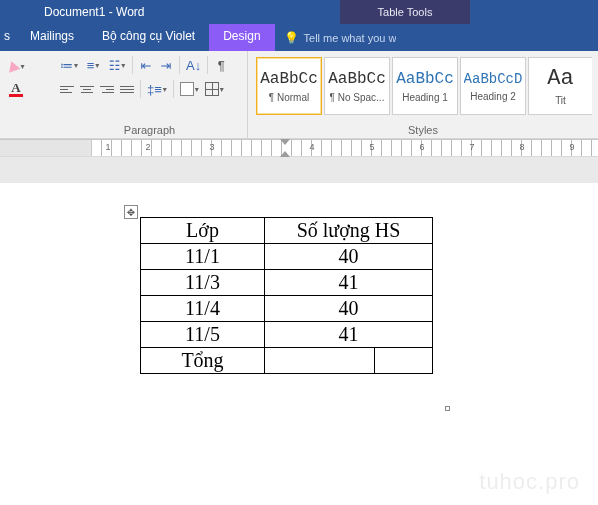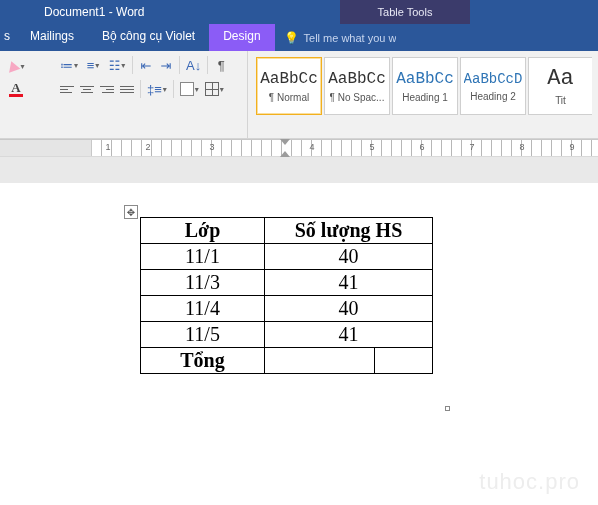--- a/index.html
+++ b/index.html
@@ -168,21 +168,21 @@
     border-collapse:collapse;
     font-family:"Times New Roman", serif;
   }
   .word-table td {
     border:1px solid #000;
     padding: 1px 8px;
     font-size:20px;
     text-align:center;
     height:26px;
   }
-  .word-table .hdr { font-weight:bold; }
+  .word-table .hdr { font-weight:normal; }
   .col1 { width:124px; }
   .col2 { width:168px; }
   .watermark {
     position:absolute; right:18px; bottom:10px;
     font-size:22px; color:#ededed; letter-spacing:1px;
     user-select:none; pointer-events:none;
     font-family:Arial,sans-serif;
   }
   .selbox {
     position:absolute; right:148px; top:223px;
@@ -274,20 +274,21 @@
         <div class="pbtn">
             <span class="shade-box"></span>
             <span class="dd">▾</span>
           </div>
         <div class="pbtn">
             <span class="border-box"></span>
             <span class="dd">▾</span>
           </div>
       </div>
     </div>
+    <div class="group-label">Paragraph</div>
   </div>
 
   <div class="group styles-col" style="border-right:none">
     <div class="styles-row">
       <div class="style-box sel">
         <div class="style-sample">AaBbCc</div>
         <div class="style-name">¶ Normal</div>
       </div>
       <div class="style-box">
         <div class="style-sample">AaBbCc</div>
@@ -299,20 +300,21 @@
       </div>
       <div class="style-box">
         <div class="style-sample blue" style="font-size:14px">AaBbCcD</div>
         <div class="style-name">Heading 2</div>
       </div>
       <div class="style-box" style="width:64px;border-right:none">
         <div class="style-sample big">Aa</div>
         <div class="style-name">Tit</div>
       </div>
     </div>
+    <div class="group-label">Styles</div>
   </div>
 </div>
 
 <div class="ruler">
   <div class="ruler-gray" style="width:92px"></div>
   <div class="ruler-white">
     <span class="ruler-num" style="left:16px">1</span>
     <span class="ruler-num" style="left:56px">2</span>
     <span class="ruler-num" style="left:120px">3</span>
     <span class="ruler-num" style="left:220px">4</span>

